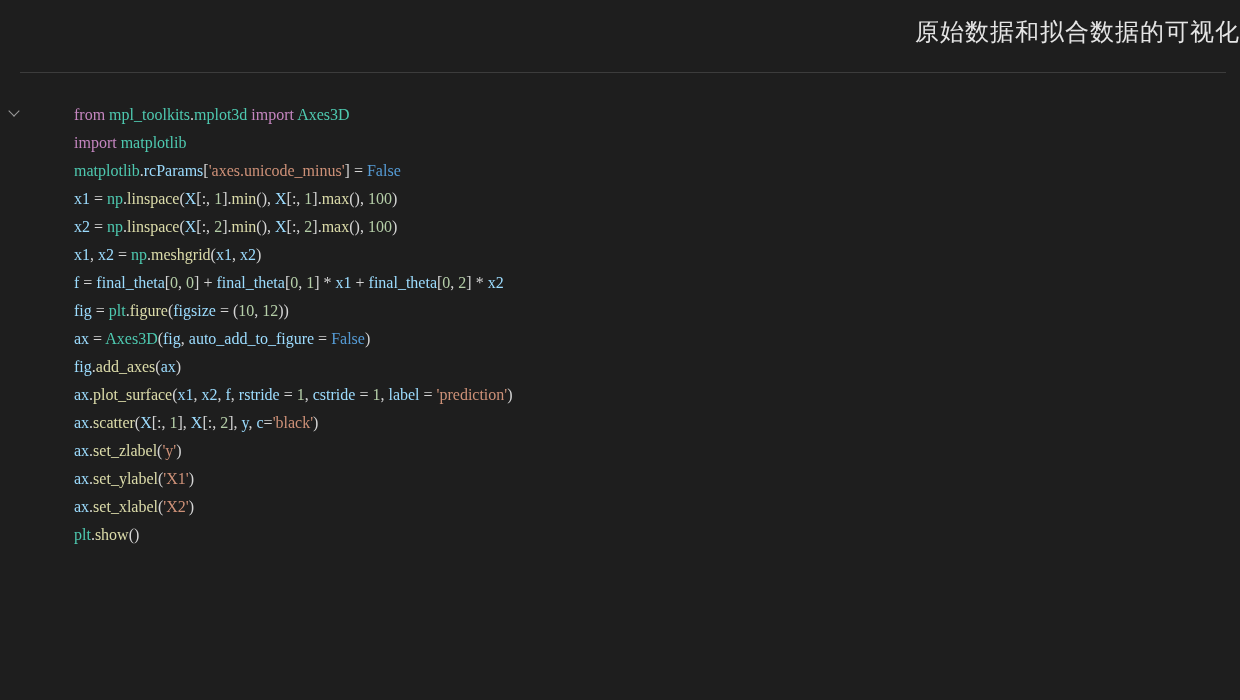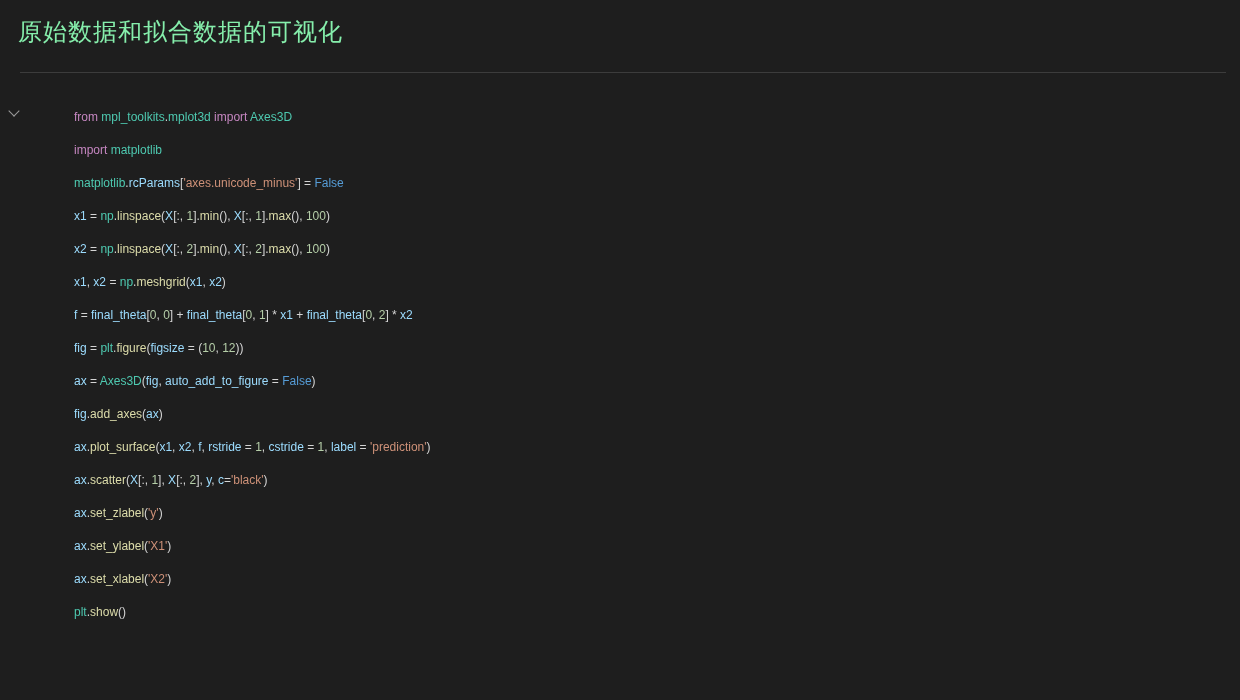--- a/index.html
+++ b/index.html
@@ -9,25 +9,26 @@
     background: #1e1e1e;
     font-family: "Segoe UI", "Microsoft YaHei", Arial, sans-serif;
     overflow: hidden;
   }
   .page {
     width: 100%;
     height: 100%;
     background: #1e1e1e;
   }
   .heading {
-    color: #86efac;
+    color: #e5e5e5;
     font-size: 24px;
     font-weight: 400;
     padding: 16px 0 24px 18px;
     letter-spacing: 1px;
+    text-align: right;
   }
   .code-cell {
     margin-left: 20px;
     margin-right: 14px;
     background: #1e1e1e;
     border-top: 1px solid #3c3c3c;
     position: relative;
     padding: 28px 0 30px 54px;
   }
   .cell-gutter {
@@ -41,23 +42,23 @@
   .chevron {
     width: 8px;
     height: 8px;
     border-right: 1.5px solid #9b9b9b;
     border-bottom: 1.5px solid #9b9b9b;
     transform: rotate(45deg);
     margin-top: 6px;
     margin-right: 2px;
   }
   pre.code {
-    font-family: Liberation Sans, sans-serif;
-    font-size: 12px;
-    line-height: 33px;
+    font-family: Liberation Serif, serif;
+    font-size: 16px;
+    line-height: 28px;
     color: #d4d4d4;
     white-space: pre;
   }
   
   .tk-kw   { color: #c586c0; }  
   .tk-mod  { color: #4ec9b0; }  
   .tk-fn   { color: #dcdcaa; }  
   .tk-var  { color: #9cdcfe; }  
   .tk-num  { color: #b5cea8; }  
   .tk-str  { color: #ce9178; }  

